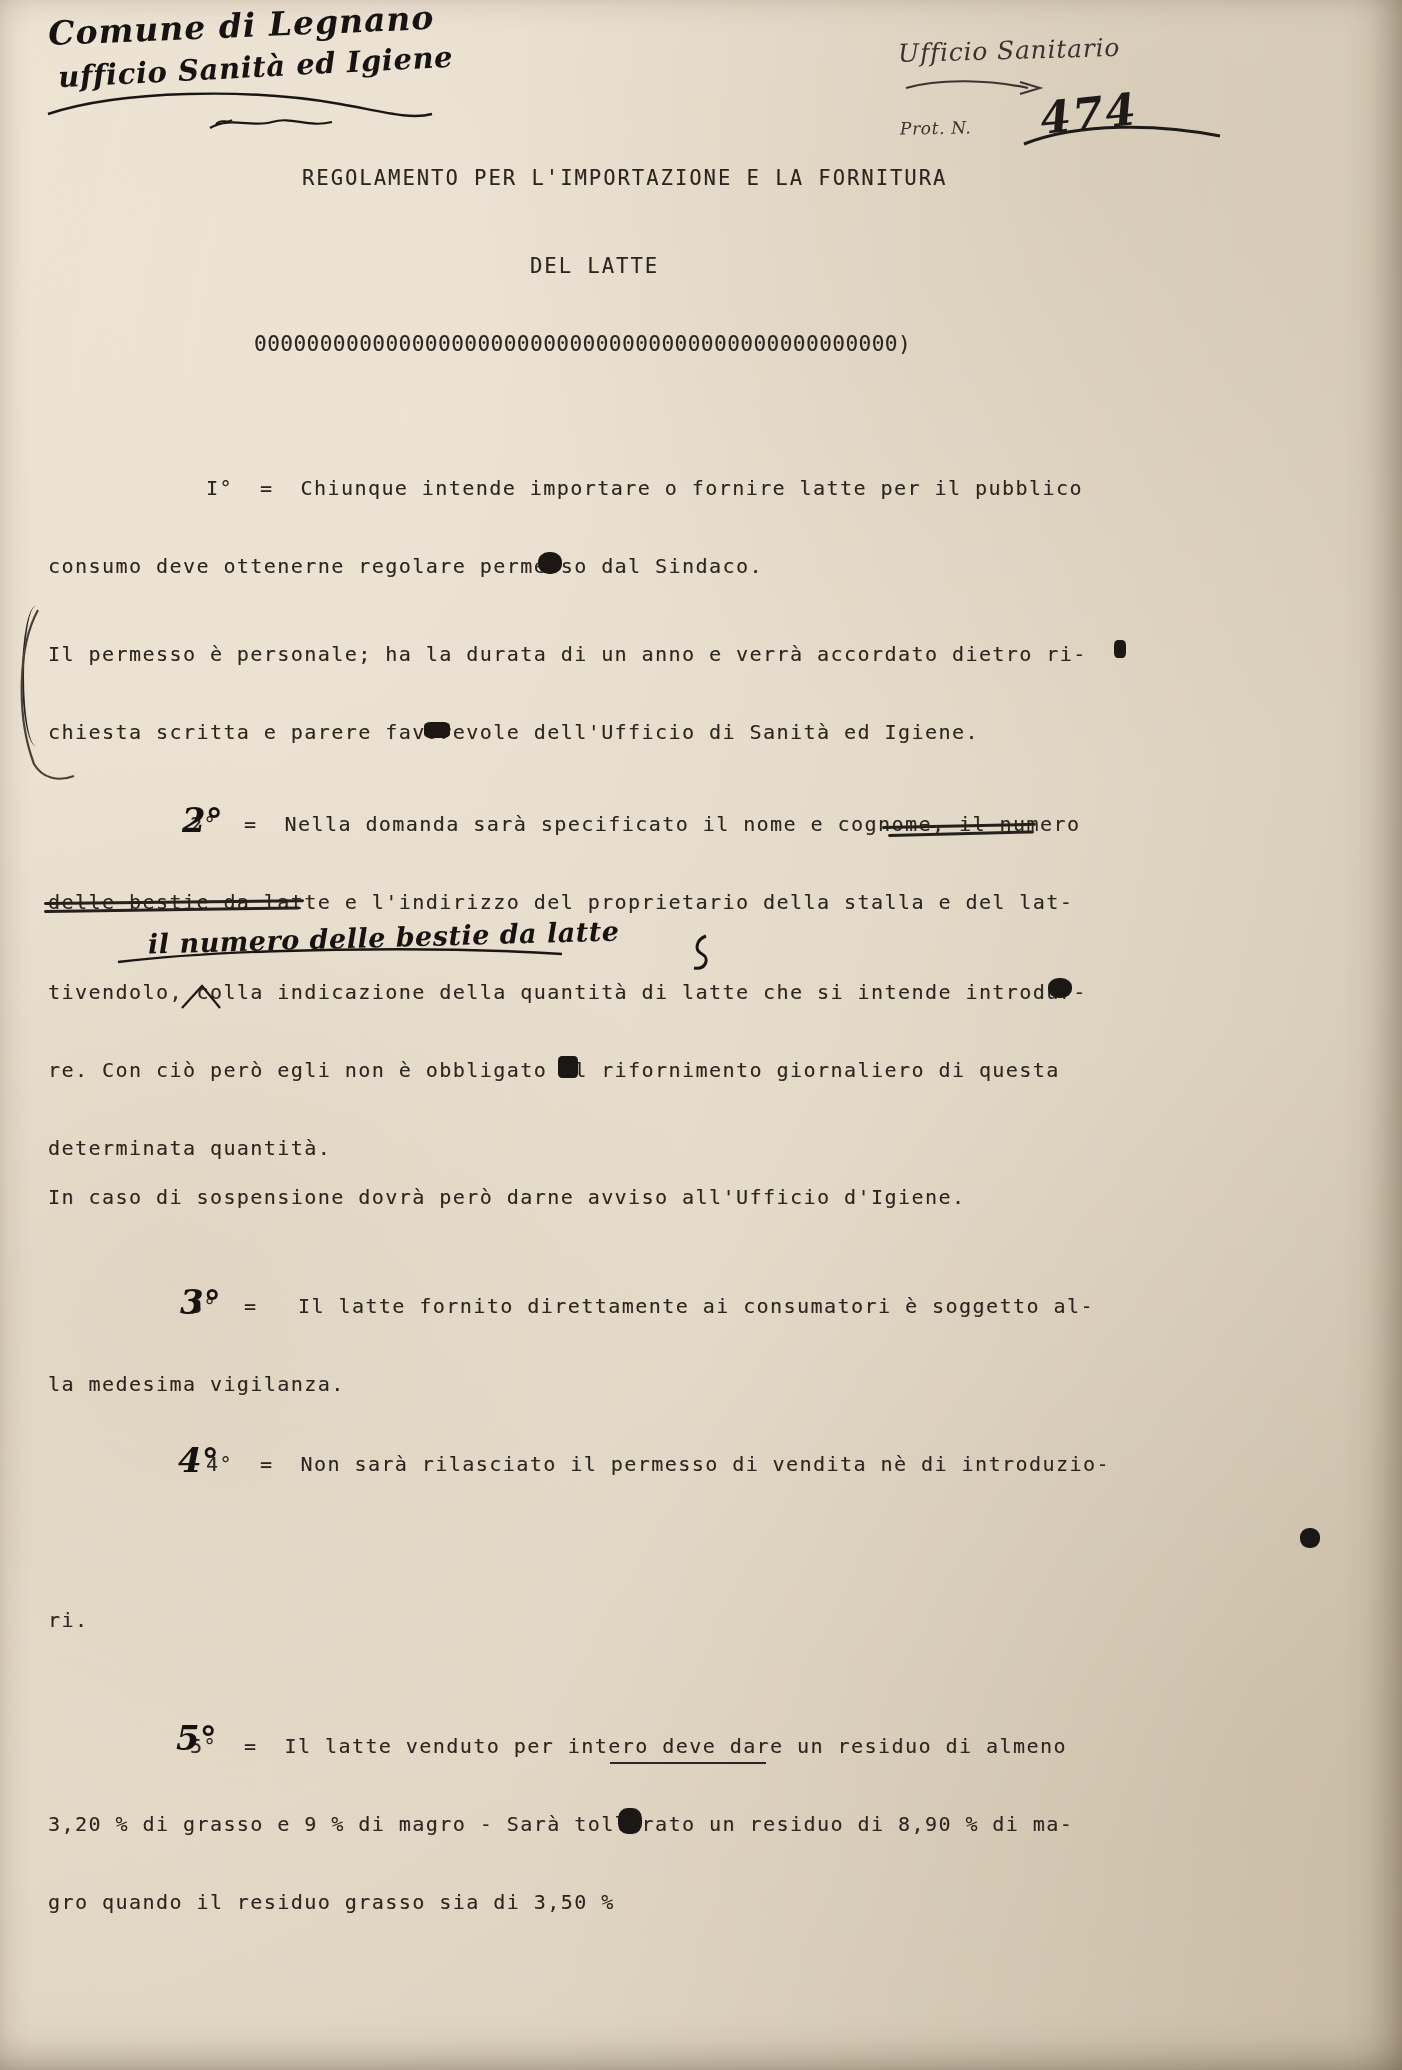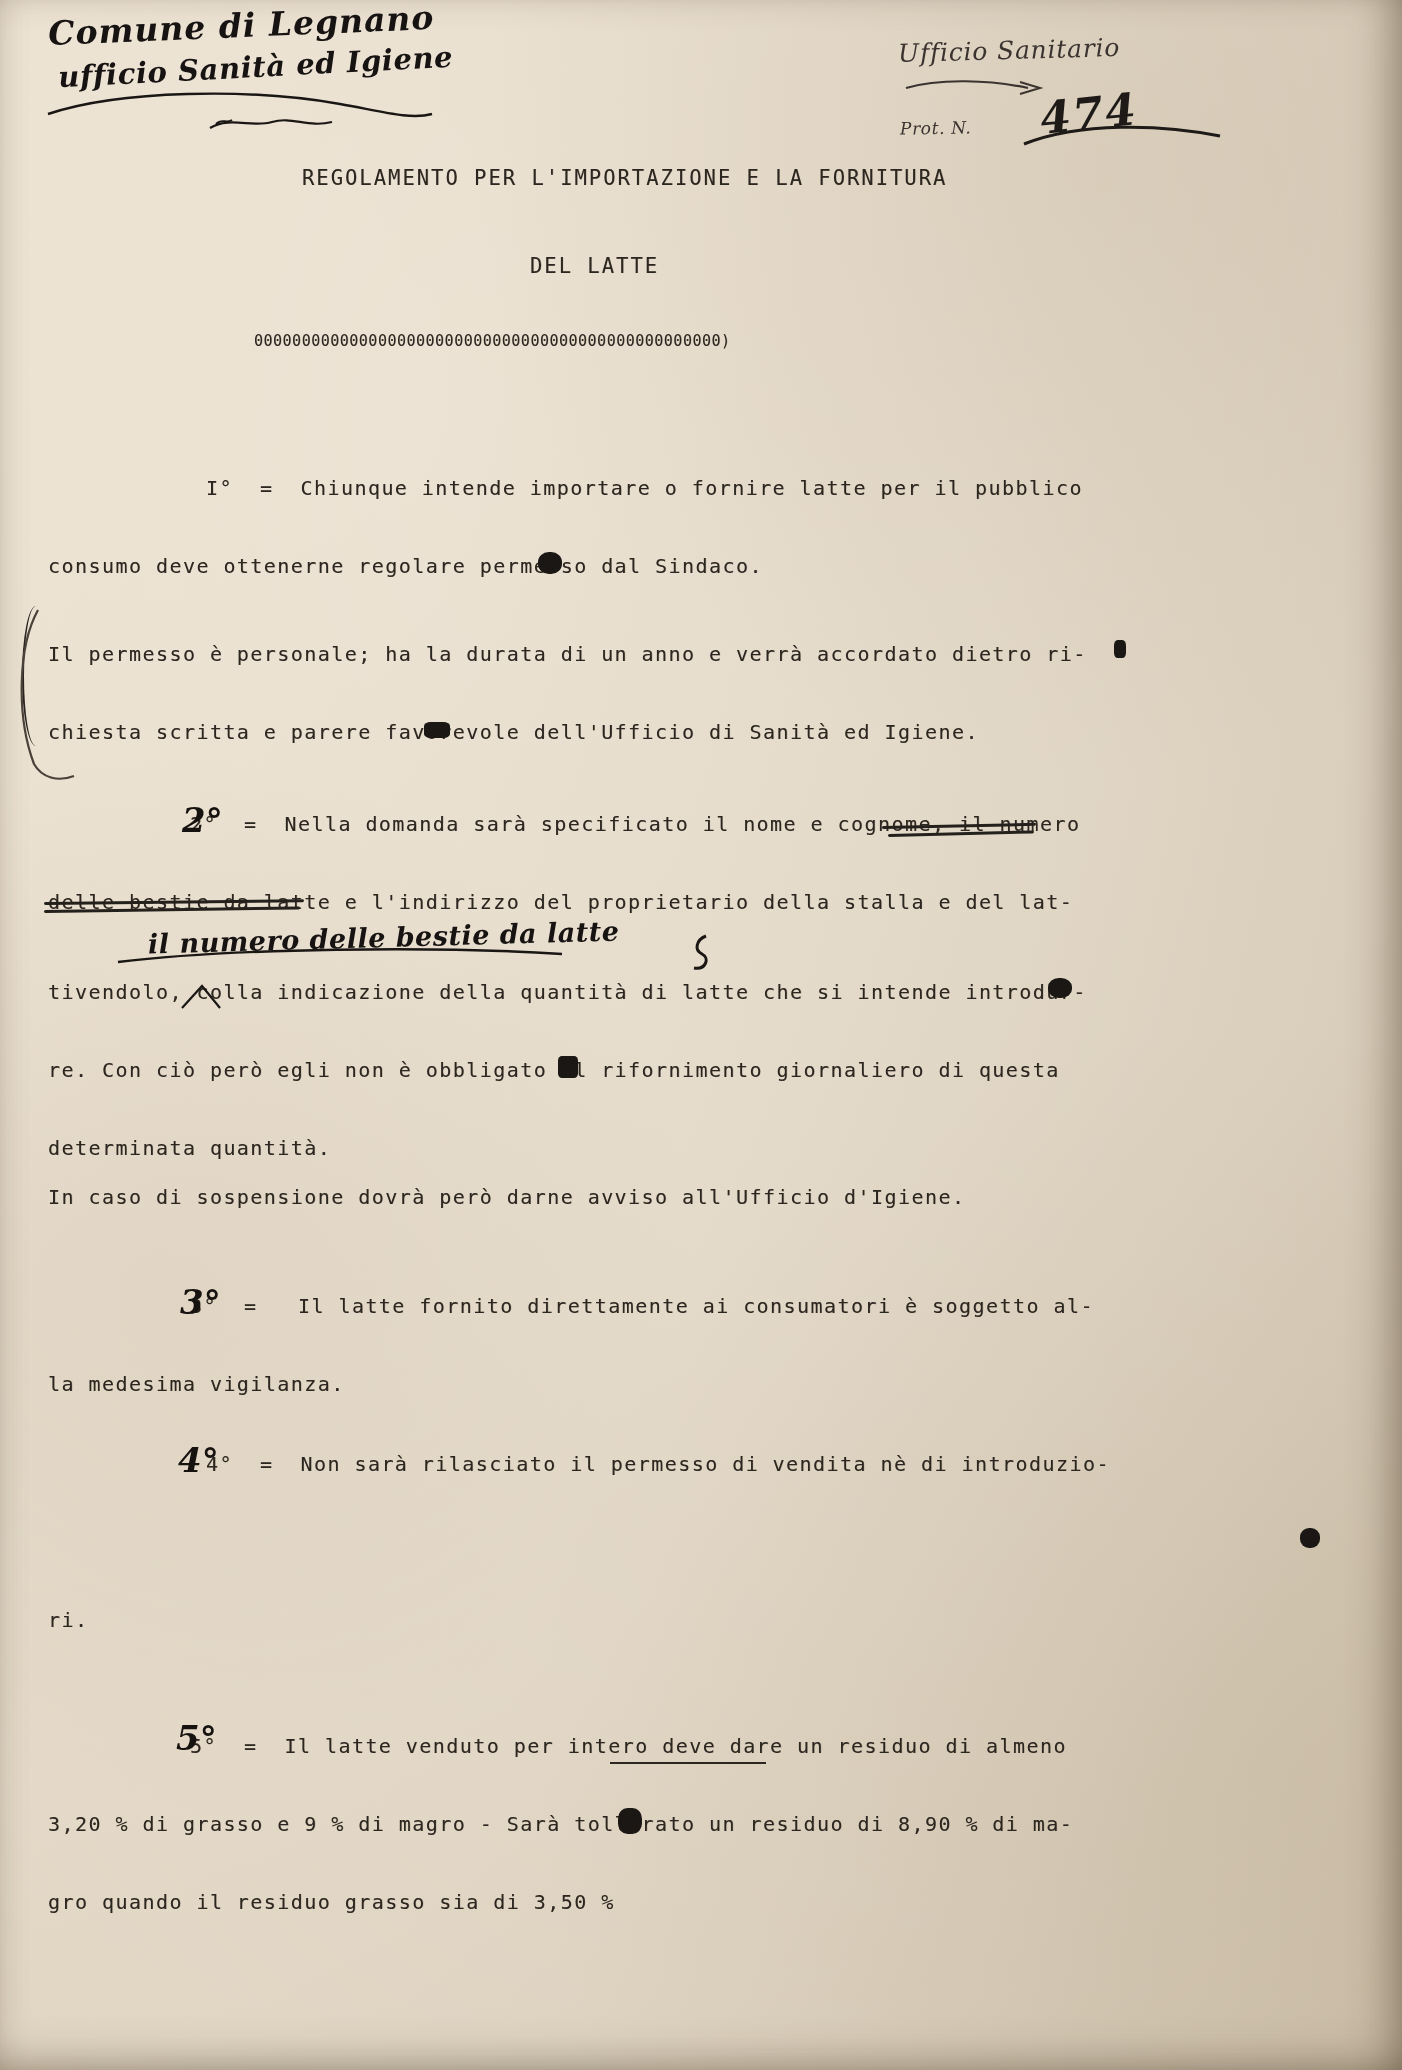--- a/index.html
+++ b/index.html
@@ -65,21 +65,21 @@
   .t-title {
     font-size: 20.5px;
     letter-spacing: 2.0px;
   }
   .body-line {
     font-size: 20px;
     letter-spacing: 1.45px;
   }
   .o-row {
     letter-spacing: 0.5px;
-    font-size: 15px;
+    font-size: 21px;
   }
 
   
   .hand {
     position: absolute;
     font-family: "DejaVu Serif", serif;
     font-style: italic;
     color: #161312;
     white-space: pre;
     z-index: 5;

